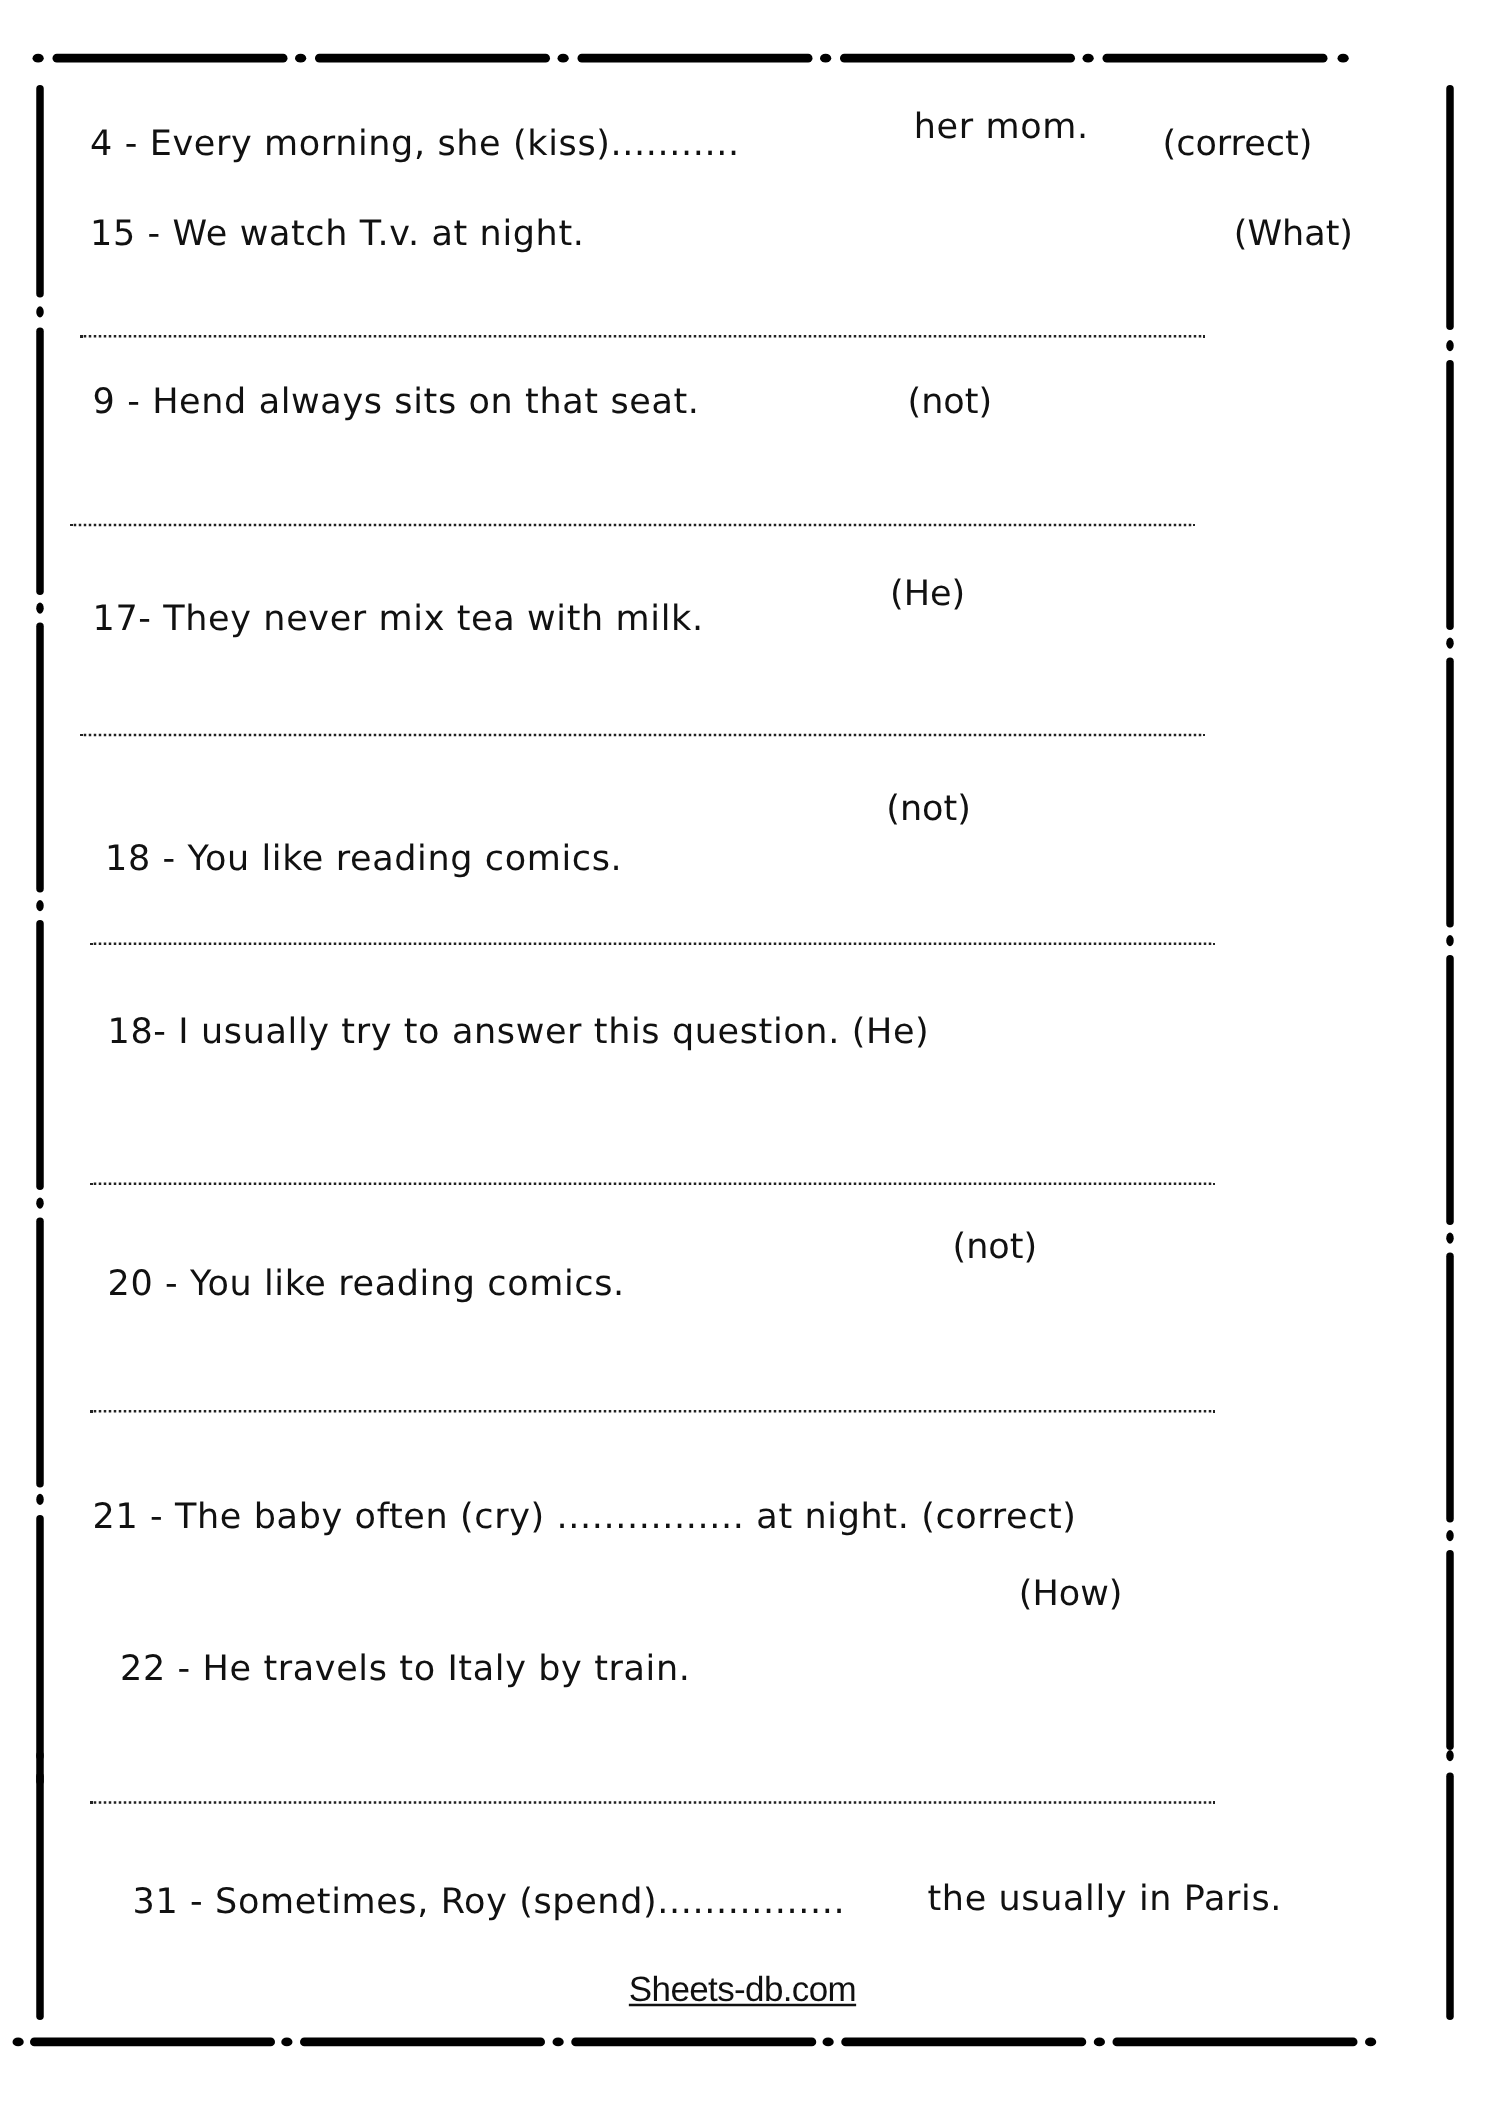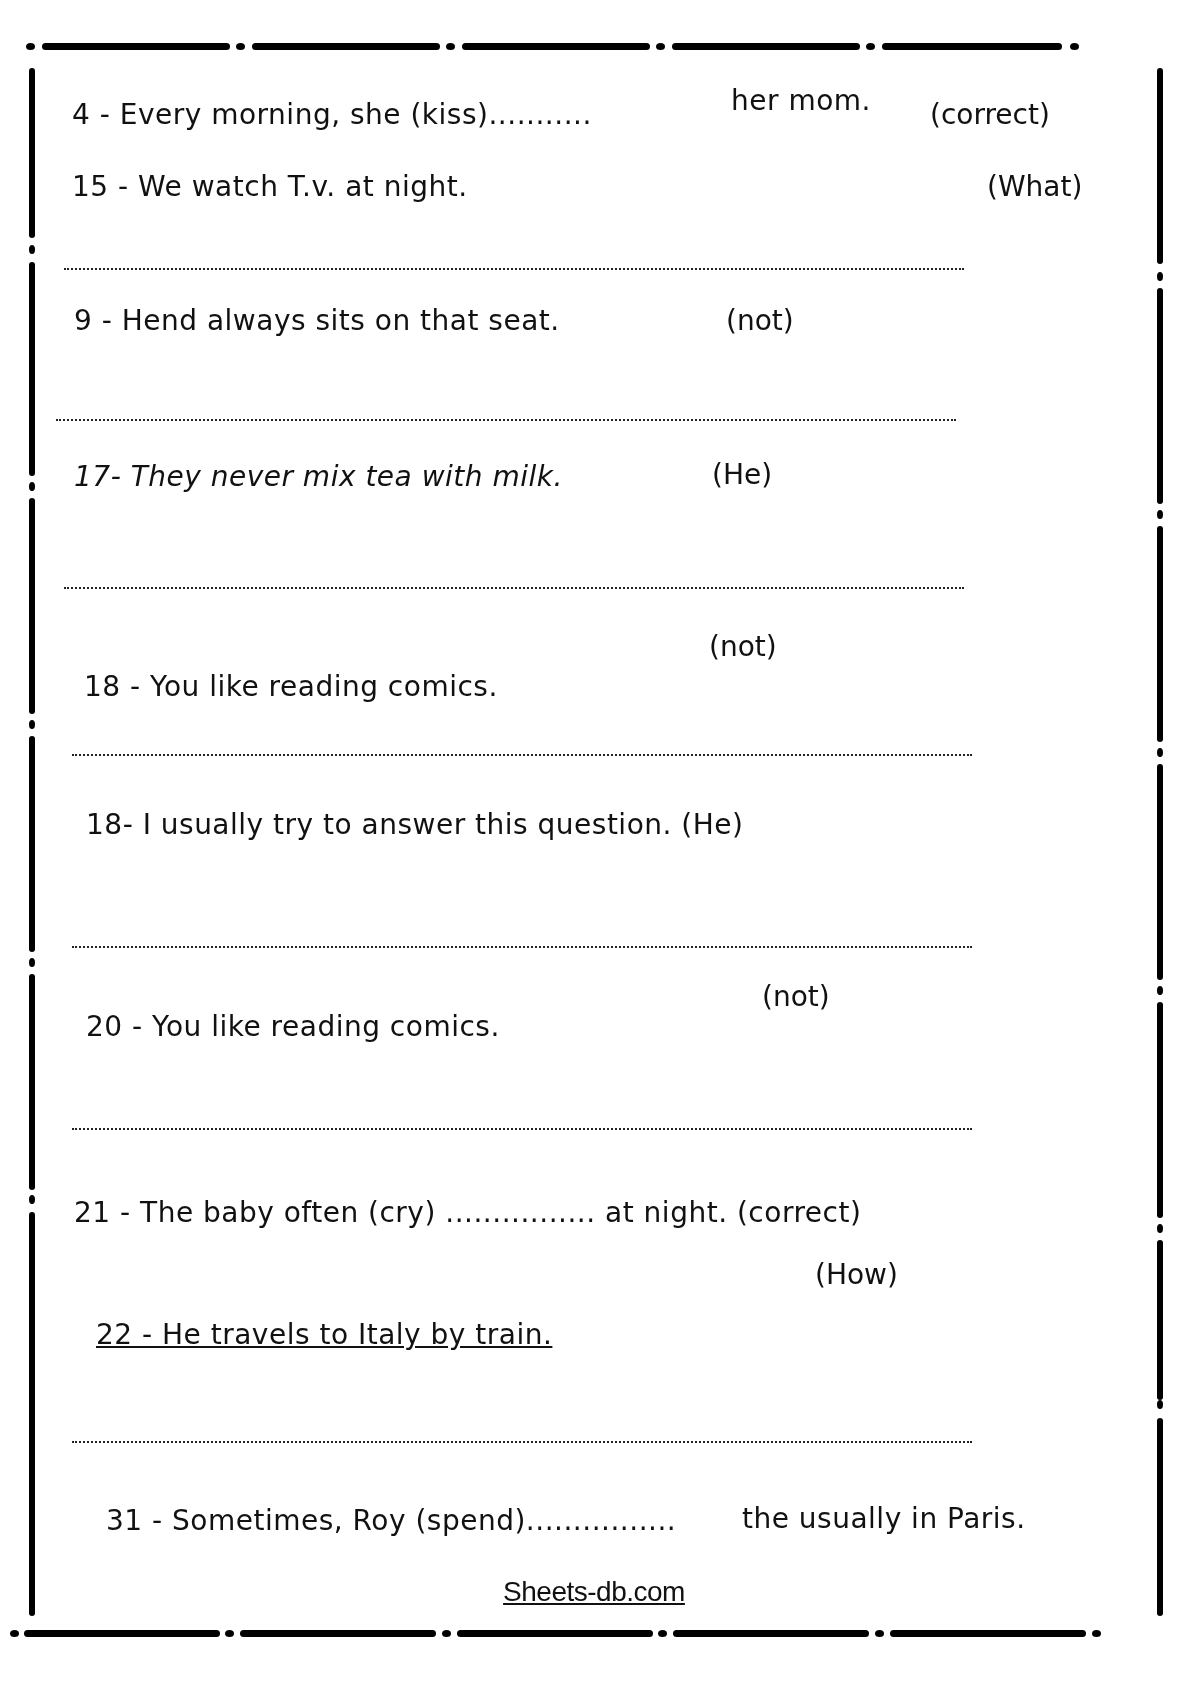--- a/index.html
+++ b/index.html
@@ -80,39 +80,39 @@
 <div class="abs hint" style="left:930px;top:98px;">(correct)</div>
 
 <div class="abs q" style="left:72px;top:170px;">15 - We watch T.v. at night.</div>
 <div class="abs hint" style="left:943px;top:170px;margin-left:44px;">(What)</div>
 <div class="dotline" style="left:64px;top:268px;width:900px;"></div>
 
 <div class="abs q" style="left:74px;top:304px;">9 - Hend always sits on that seat.</div>
 <div class="abs hint" style="left:726px;top:304px;">(not)</div>
 <div class="dotline" style="left:56px;top:419px;width:900px;"></div>
 
-<div class="abs q" style="left:74px;top:460px;font-style:italic;">17- They never mix tea with milk.</div>
+<div class="abs q" style="left:74px;top:478px;">17- They never mix tea with milk.</div>
 <div class="abs hint" style="left:712px;top:458px;">(He)</div>
 <div class="dotline" style="left:64px;top:587px;width:900px;"></div>
 
 <div class="abs q" style="left:84px;top:630px;margin-top:40px;">18 - You like reading comics.</div>
 <div class="abs hint" style="left:709px;top:630px;">(not)</div>
 <div class="dotline" style="left:72px;top:754px;width:900px;"></div>
 
 <div class="abs q" style="left:86px;top:808px;">18- I usually try to answer this question. (He)</div>
 <div class="dotline" style="left:72px;top:946px;width:900px;"></div>
 
 <div class="abs hint" style="left:762px;top:980px;">(not)</div>
 <div class="abs q" style="left:86px;top:1010px;">20 - You like reading comics.</div>
 <div class="dotline" style="left:72px;top:1128px;width:900px;"></div>
 
 <div class="abs q" style="left:74px;top:1196px;">21 - The baby often (cry) ................ at night. (correct)</div>
 
 <div class="abs hint" style="left:815px;top:1258px;">(How)</div>
-<div class="abs q" style="left:96px;top:1318px;text-decoration:underline;">22 - He travels to Italy by train.</div>
+<div class="abs q" style="left:96px;top:1318px;">22 - He travels to Italy by train.</div>
 <div class="dotline" style="left:72px;top:1441px;width:900px;"></div>
 
 <div class="abs q" style="left:106px;top:1504px;">31 - Sometimes, Roy (spend)................</div>
 <div class="abs q" style="left:742px;top:1502px;">the usually in Paris.</div>
 
 <div class="footer">
   <span>Sheets-db.com</span>
 </div>
 
 </body></html>

